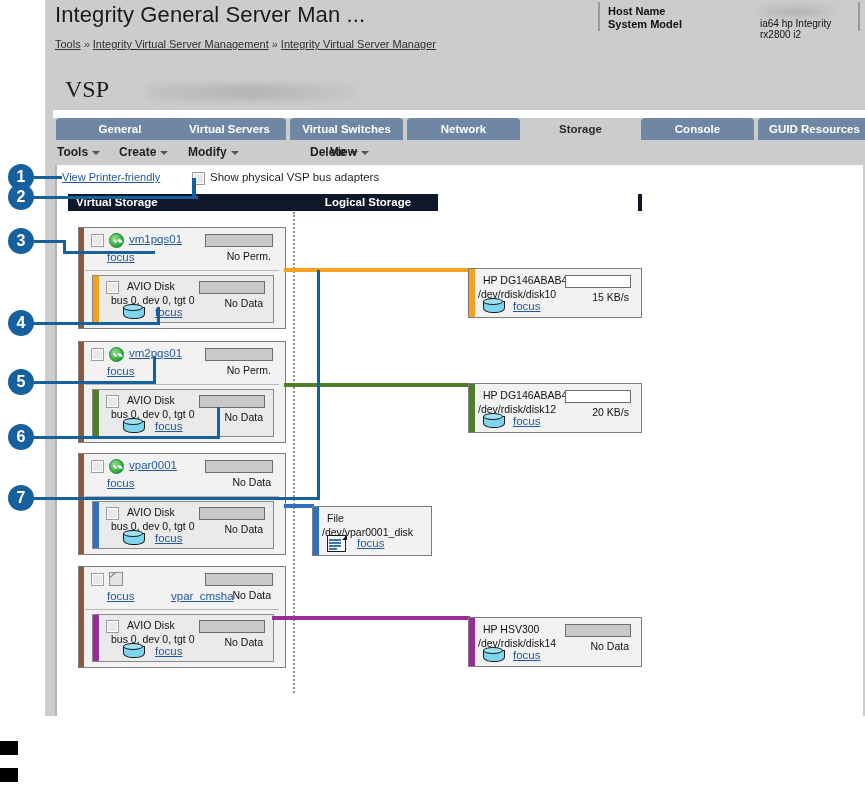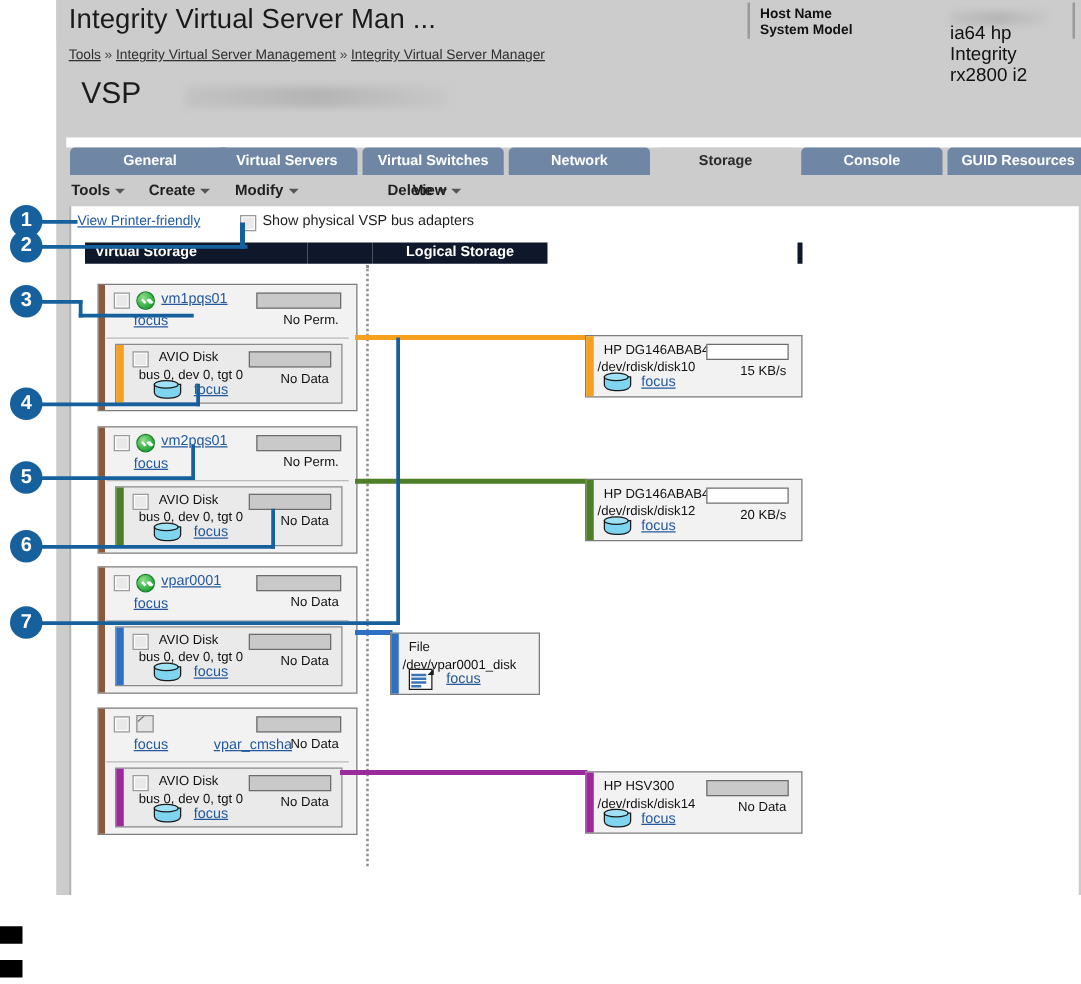--- a/index.html
+++ b/index.html
@@ -7,31 +7,31 @@
   #page{position:relative;width:865px;height:787px;background:#ffffff;overflow:hidden;}
 
   
   .app-shell{position:absolute;left:45px;top:0;width:820px;height:716px;background:#cccccc;}
   .title-bar{position:absolute;left:45px;top:0;width:820px;height:33px;background:#cccccc;}
   .app-title{position:absolute;left:55px;top:2px;font-size:22px;color:#1a1a1a;letter-spacing:.1px;}
   .hostinfo{position:absolute;left:598px;top:2px;width:262px;height:29px;
             border-left:2px solid #9a9a9a;border-right:2px solid #9a9a9a;box-sizing:border-box;}
   .hostinfo .row{position:absolute;left:8px;font-size:11px;font-weight:bold;color:#111;}
   .hostinfo .r1{top:3px;} .hostinfo .r2{top:16px;}
-  .hostinfo .val{position:absolute;font-size:15px;color:#111;padding-left:42px;}
+  .hostinfo .val{position:absolute;font-size:10px;color:#111;padding-left:42px;}
   .hostinfo .v1{left:118px;top:3px;}
   .hostinfo .v2{left:118px;top:16px;font-weight:normal;}
   .redact{display:inline-block;background:linear-gradient(90deg,#c3c3c3,#b5b5b5,#c8c8c8);
           filter:blur(3px);border-radius:2px;vertical-align:middle;}
 
   .breadcrumb{position:absolute;left:55px;top:38px;width:800px;height:15px;font-size:11px;color:#2b2b2b;}
   .breadcrumb a{color:#2f2f2f;text-decoration:underline;}
   .breadcrumb .sep{color:#444;padding:0 3px;}
 
-  .vsp-band{position:absolute;left:55px;top:55px;width:800px;height:44px;}
+  .vsp-band{position:absolute;left:55px;top:70px;width:800px;height:44px;font-family:Liberation Serif, serif;}
   .vsp-label{position:absolute;left:10px;top:6px;font-size:24px;color:#1c1c1c;}
   .vsp-redact{position:absolute;left:93px;top:14px;width:210px;height:17px;}
 
   .white-strip{position:absolute;left:53px;top:110px;width:812px;height:8px;background:#ffffff;}
 
   
   .tabrow{position:absolute;left:53px;top:118px;width:812px;height:22px;}
   .tab{position:absolute;top:0;height:22px;background:#6f87a4;border-top-left-radius:4px;border-top-right-radius:4px;
        color:#ffffff;font-size:11.5px;font-weight:bold;text-align:center;line-height:22px;
        box-shadow:inset -1px 0 0 #4f6party;}
@@ -119,21 +119,21 @@
   .legend-block{position:absolute;background:#000000;}
 </style>
 </head>
 <body>
 
 <div id="page">
 
   <div class="app-shell"></div>
 
   <div class="title-bar"></div>
-  <div class="app-title">Integrity Virtual Server Man ...</div>
+  <div class="app-title">Integrity General Server Man ...</div>
 
   <div class="hostinfo">
     <div class="row r1">Host Name</div>
     <div class="row r2">System Model</div>
     <div class="val v1">
       <span class="redact" style="width:78px;height:11px;"></span>
     </div>
     <div class="val v2">ia64 hp Integrity rx2800 i2</div>
   </div>
 

